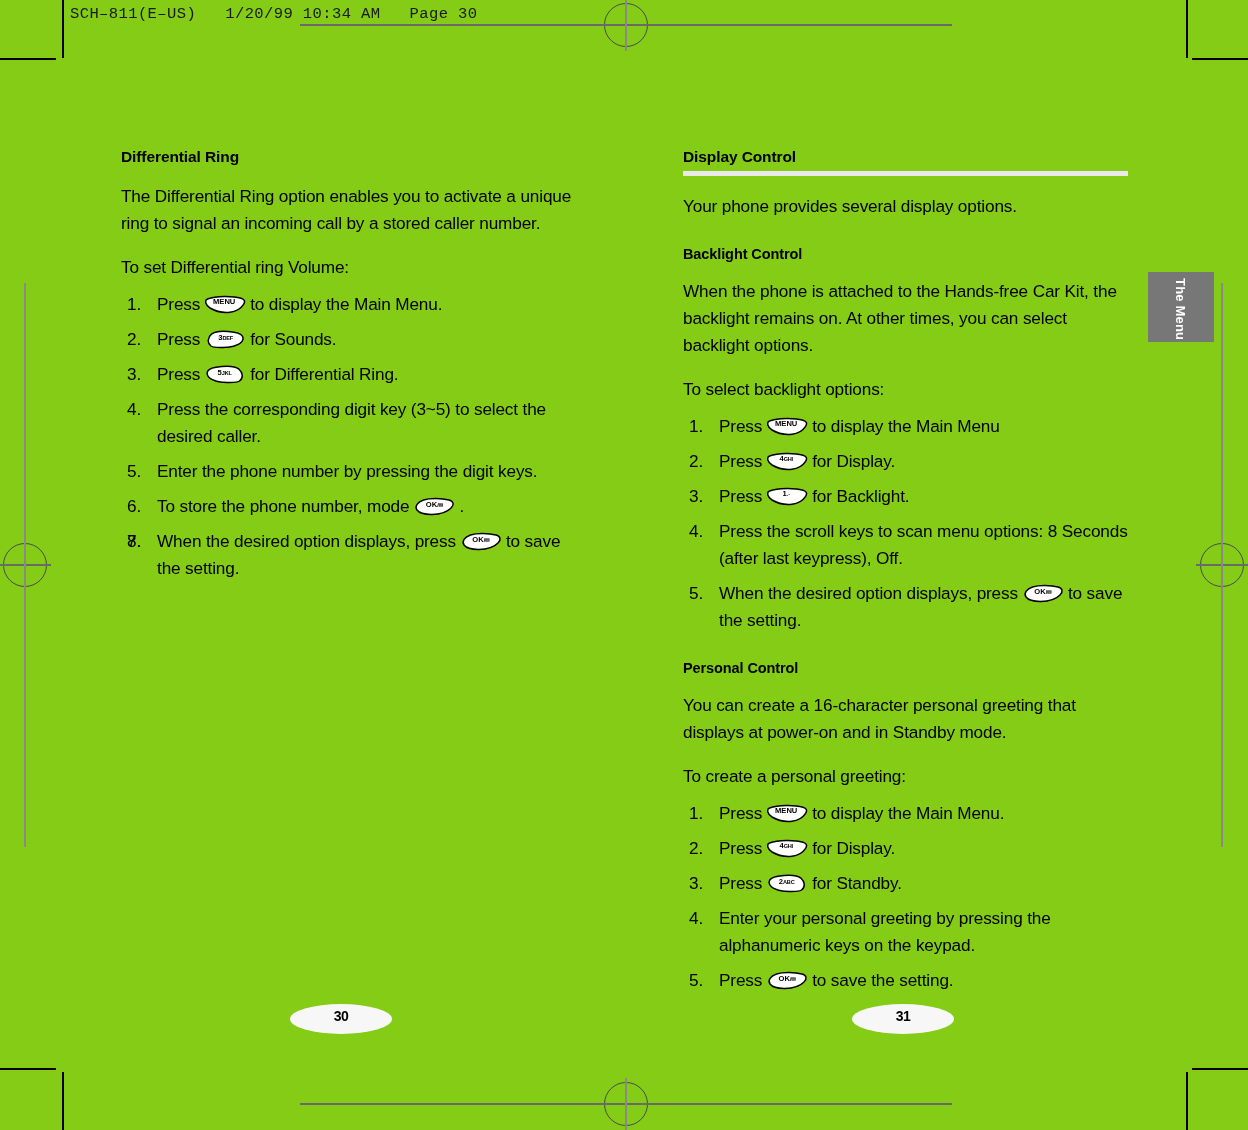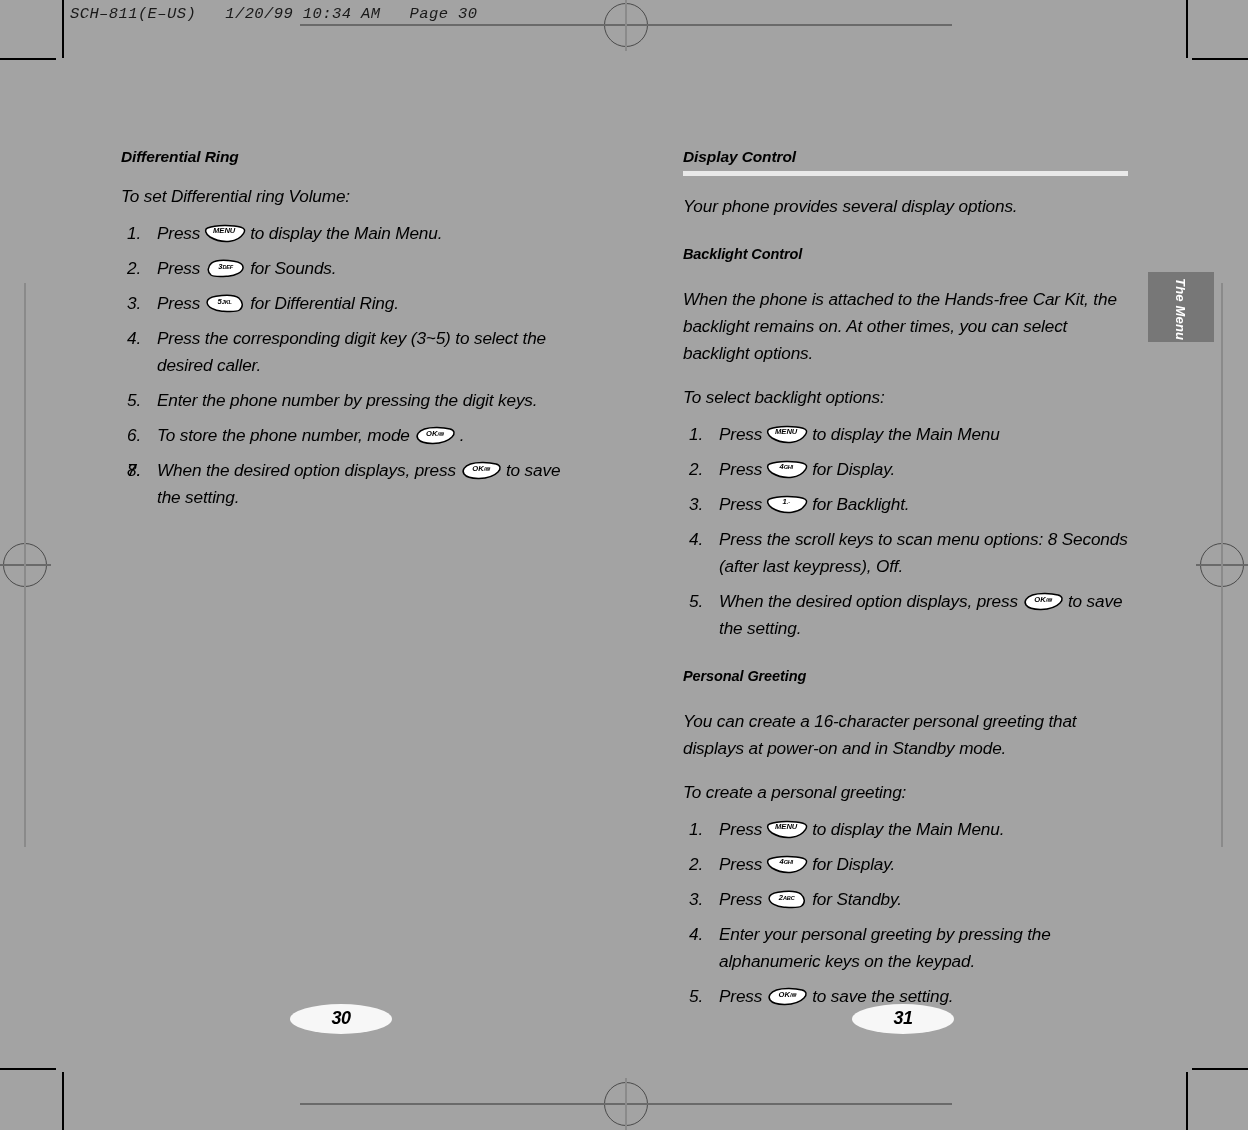--- a/index.html
+++ b/index.html
@@ -9,22 +9,21 @@
   }
   body {
     font-family: "Liberation Sans", sans-serif;
     color: #000000;
   }
   #page {
     position: relative;
     width: 1248px;
     height: 1130px;
     overflow: hidden;
-    background: #a3a3a3;
-    font-style: italic;
+    background: #84cc16;
   }
 
   
   .crop-v, .crop-h {
     position: absolute;
     background: #000000;
   }
   .crop-v { width: 1.6px; }
   .crop-h { height: 1.6px; }
 
@@ -89,21 +88,21 @@
     font-size: 14.5px;
     font-weight: bold;
     letter-spacing: -0.1px;
   }
   p.body {
     margin: 17px 0 0 0;
     font-size: 17.2px;
     line-height: 27px;
     letter-spacing: -0.15px;
   }
-  p.body.tight { margin-top: 24px; }
+  p.body.tight { margin-top: 16px; }
 
   ol.steps {
     margin: 10px 0 0 0;
     padding: 0;
     list-style: none;
   }
   ol.steps > li {
     position: relative;
     font-size: 17.2px;
     line-height: 27px;
@@ -182,21 +181,21 @@
     position: absolute;
     left: 0; top: 0;
     width: 102px; height: 30px;
     background: #f7f7f7;
     border-radius: 51px / 15px;
   }
   .folio .n {
     position: absolute;
     left: 0; right: 0; top: 4px;
     text-align: center;
-    font-size: 18px;
+    font-size: 14px;
     font-weight: bold;
     letter-spacing: -0.5px;
     color: #000000;
   }
   .folio-left  { left: 290px; top: 1004px; }
   .folio-right { left: 852px; top: 1004px; }
 </style>
 </head>
 <body>
 
@@ -235,20 +234,21 @@
   <div class="slug">SCH–811(E–US)   1/20/99 10:34 AM   Page 30</div>
 
   <div class="sidetab">
     <span>The Menu</span>
   </div>
 
   <div class="col col-left">
 
     <h2 class="sect">Differential Ring</h2>
 
+    <p class="body">The Differential Ring option enables you to activate a unique ring to signal an incoming call by a stored caller number.</p>
 
     <p class="body">To set Differential ring Volume:</p>
 
     <ol class="steps">
       <li>
         <span class="num">1.</span><span>Press</span><span class="key k-menu"><svg width="44" height="19" viewBox="0 0 44 19">
               <path d="M4.5 4.0 C13 0.8 30 1.0 38 3.2 C41.5 4.2 42.6 6.4 40.4 9.6 C38 13.2 33 16.6 27 17.2 C20 17.9 12 16.0 7 13.0 C2.6 10.4 1.2 5.3 4.5 4.0 Z" fill="#ffffff" stroke="#000000" stroke-width="1.5"></path>
             </svg><span class="lbl">MENU</span></span><span>to display the Main Menu.</span>
       </li>
       <li>
@@ -313,21 +313,21 @@
       <li>
         <span class="num">4.</span><span>Press the scroll keys to scan menu options: 8 Seconds (after last keypress), Off.</span>
       </li>
       <li>
         <span class="num">5.</span><span>When the desired option displays, press</span><span class="key k-ok"><svg width="44" height="19" viewBox="0 0 44 19">
               <path d="M5.0 13.0 C2.5 9.5 5.5 5.0 11.5 3.0 C18 0.9 30 1.2 37 3.0 C41.5 4.2 42.4 7.5 39.0 11.0 C35.5 14.7 28 17.3 20 17.4 C12.5 17.5 7.2 16.0 5.0 13.0 Z" fill="#ffffff" stroke="#000000" stroke-width="1.5"></path>
             </svg><span class="lbl"><span>OK</span><span class="sm">/✉</span></span></span><span>to save the setting.</span>
       </li>
     </ol>
 
-    <h3 class="sub">Personal Greeting</h3>
+    <h3 class="sub">Personal Control</h3>
     <p class="body tight">You can create a 16-character personal greeting that displays at power-on and in Standby mode.</p>
     <p class="body">To create a personal greeting:</p>
 
     <ol class="steps">
       <li>
         <span class="num">1.</span><span>Press</span><span class="key k-menu"><svg width="44" height="19" viewBox="0 0 44 19">
               <path d="M4.5 4.0 C13 0.8 30 1.0 38 3.2 C41.5 4.2 42.6 6.4 40.4 9.6 C38 13.2 33 16.6 27 17.2 C20 17.9 12 16.0 7 13.0 C2.6 10.4 1.2 5.3 4.5 4.0 Z" fill="#ffffff" stroke="#000000" stroke-width="1.5"></path>
             </svg><span class="lbl">MENU</span></span><span>to display the Main Menu.</span>
       </li>
       <li>

